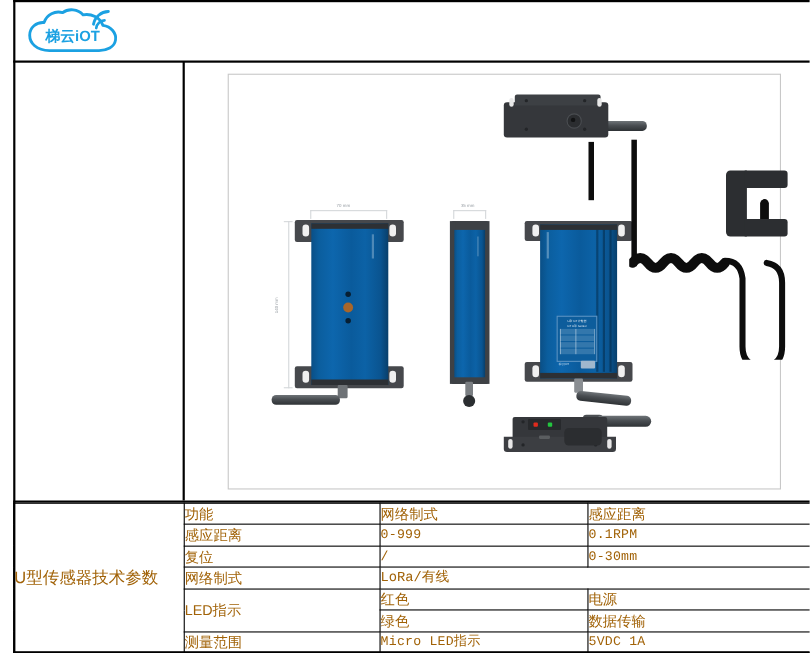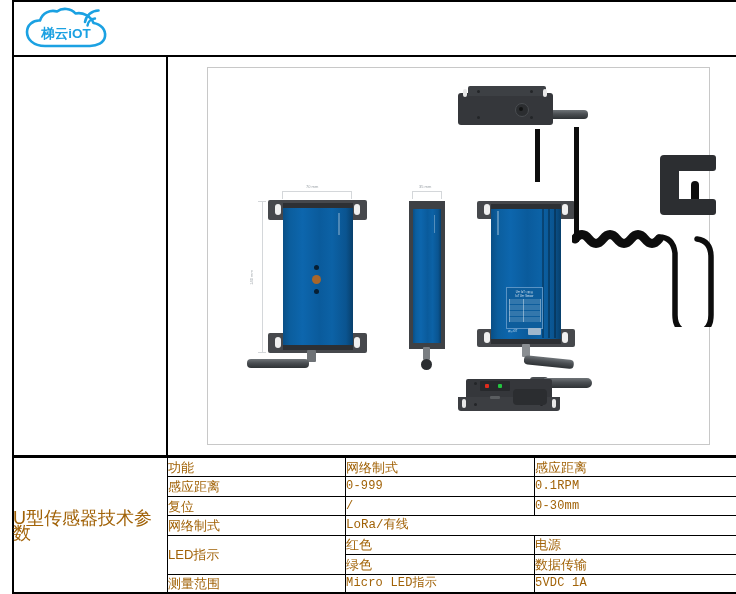--- a/index.html
+++ b/index.html
@@ -92,21 +92,21 @@
     text-align: left;
     vertical-align: middle;
     font-size: 13px;
     color: #a16207;
     padding: 0;
     height: 17px;
     line-height: 15px;
     font-family: "Liberation Sans", "DejaVu Sans", sans-serif;
   }
   .spec-table td.cat {
-    font-size: 18px;
+    font-size: 15px;
   }
   .spec-table td.mono {
     font-family: "Liberation Mono", "DejaVu Sans Mono", monospace;
     font-size: 12px;
     letter-spacing: 0.2px;
   }
   .spec-table td.lora {
     font-family: "Liberation Mono", "DejaVu Sans Mono", monospace;
     font-size: 12.5px;
   }

